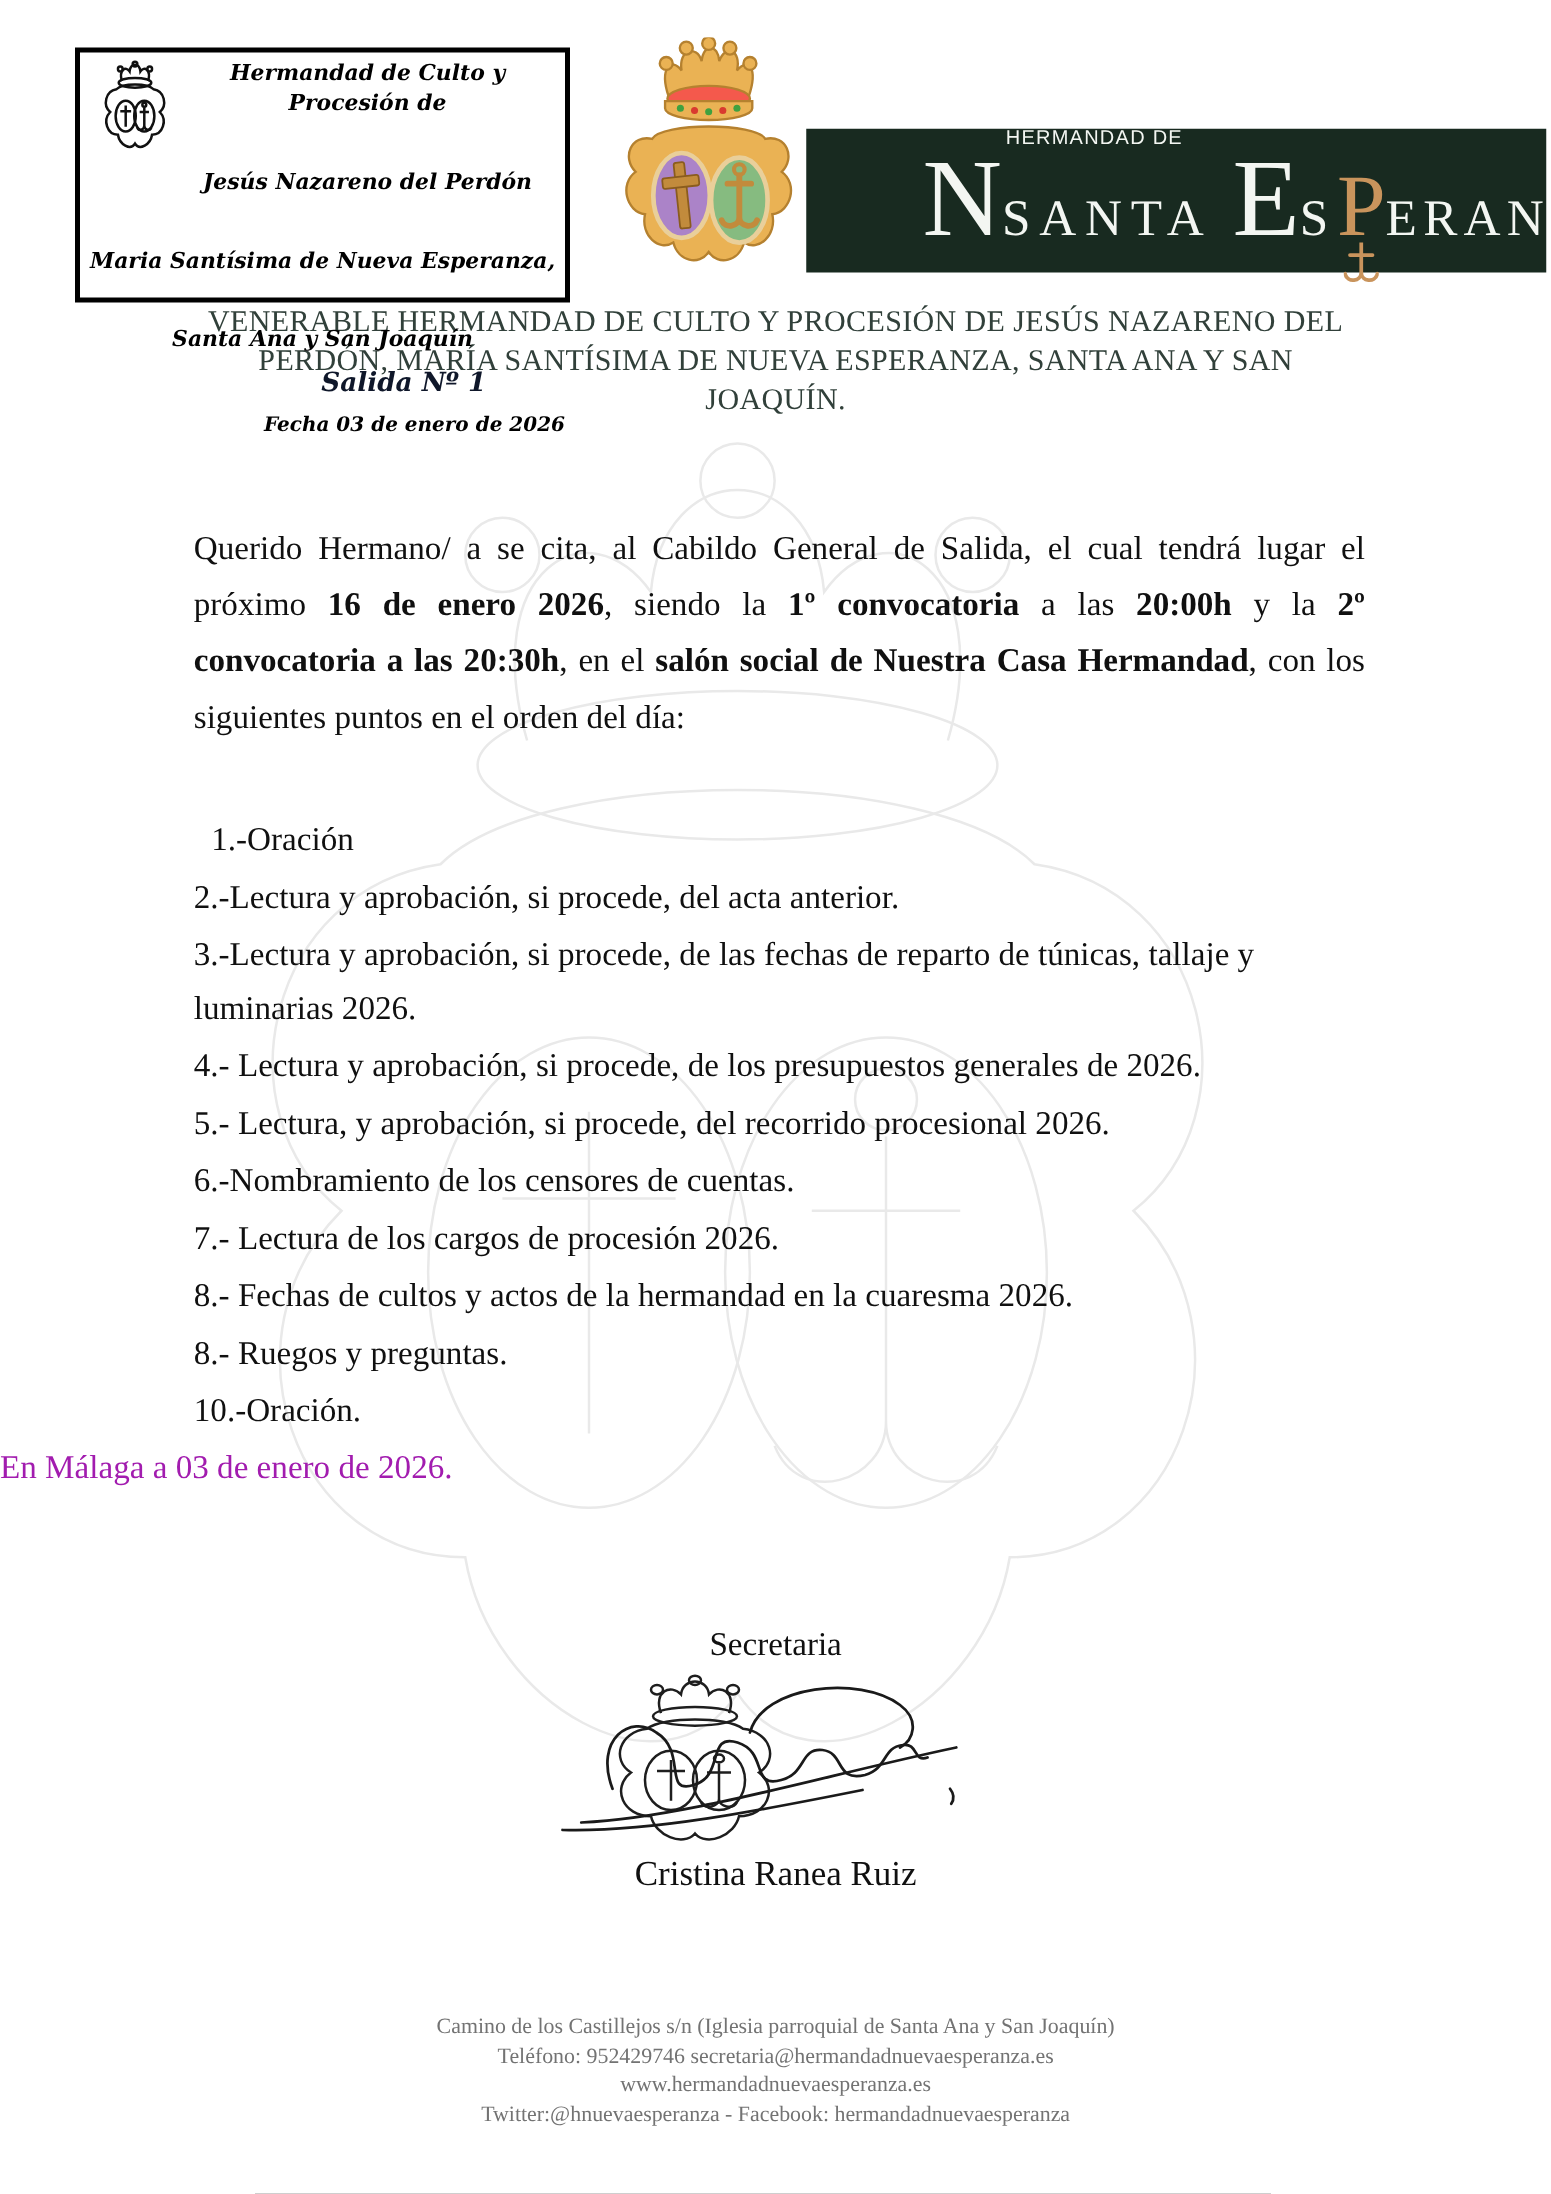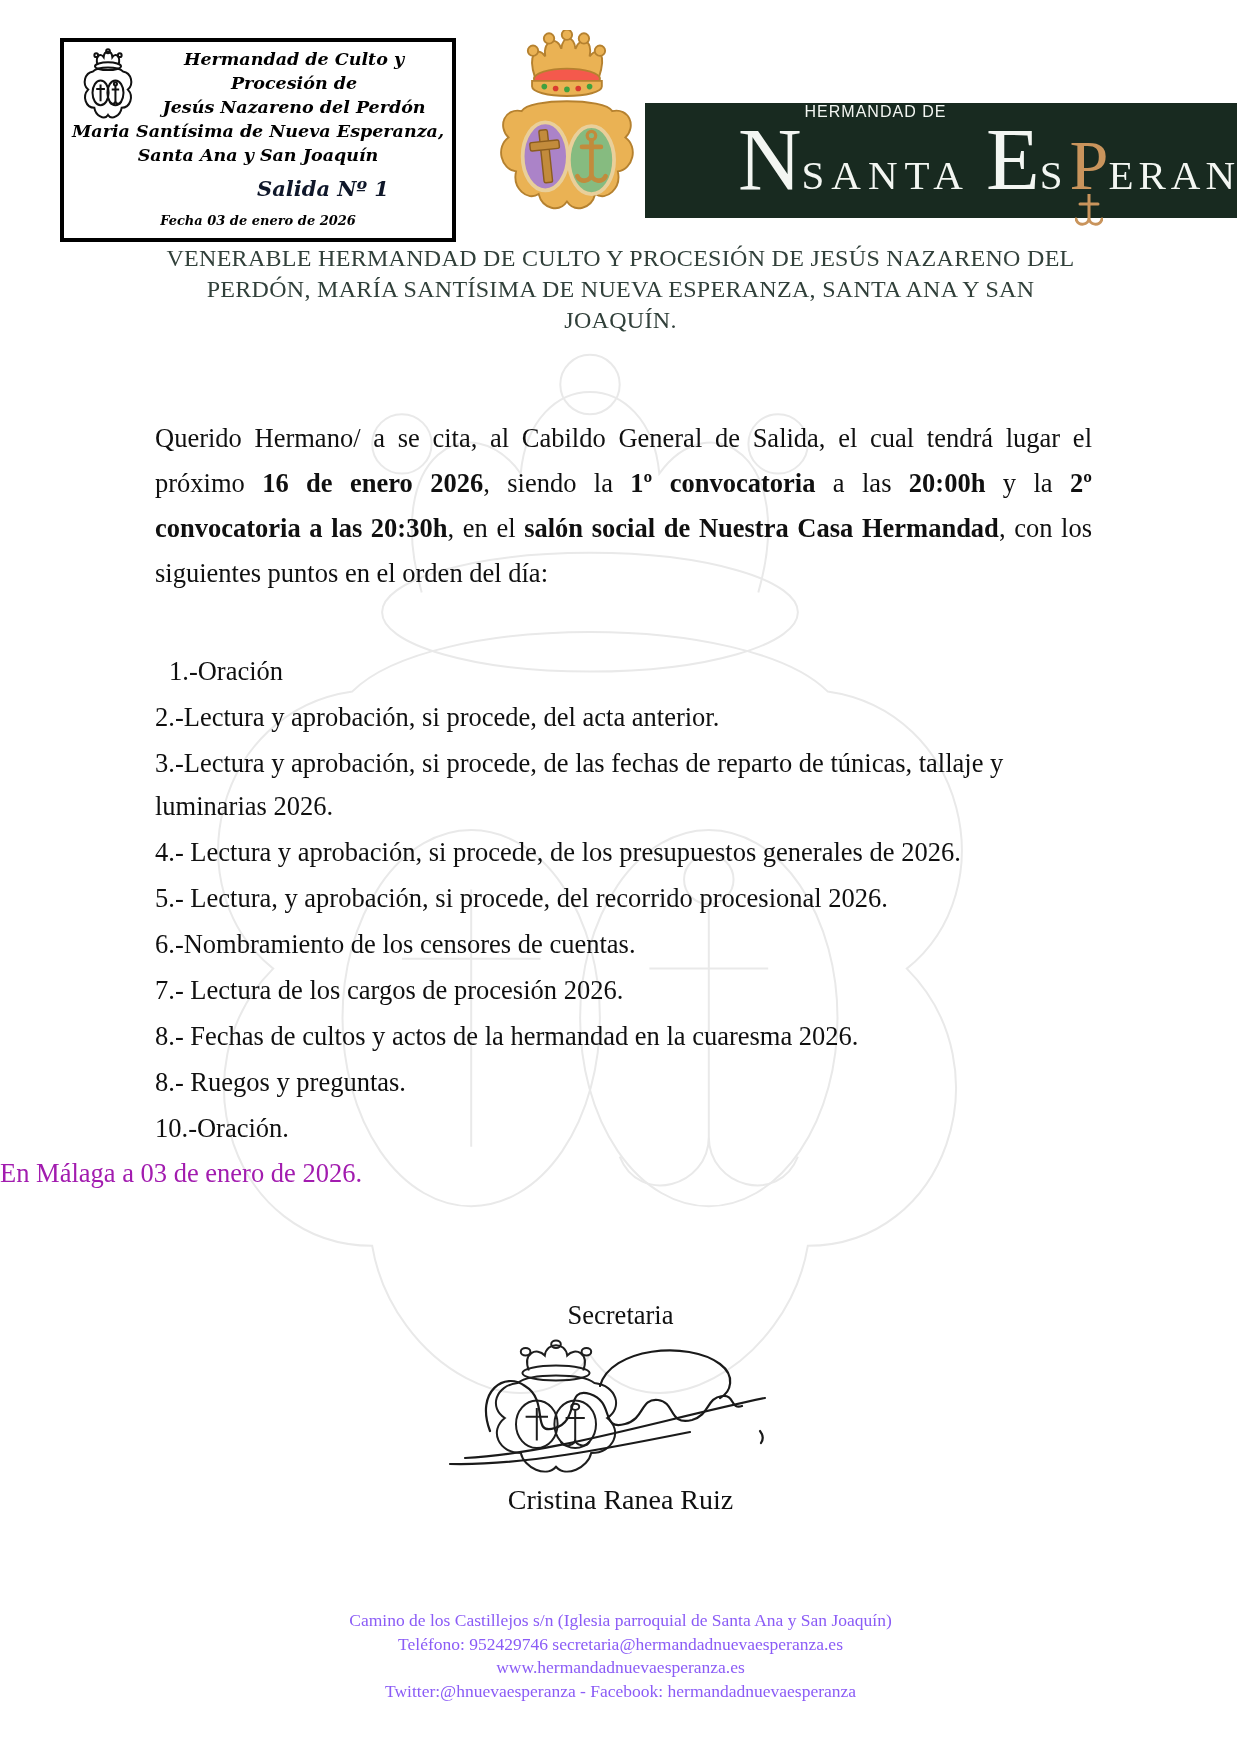--- a/index.html
+++ b/index.html
@@ -7,27 +7,27 @@
         font-family:"Liberation Serif", serif;overflow:hidden;}
   .page *{box-sizing:border-box;}
 
   
   .watermark{position:absolute;left:95px;top:335px;width:990px;height:1188px;color:#e9e9e9;z-index:0;}
 
   
   .salida-box{position:absolute;left:60px;top:38px;width:396px;height:204px;border:4px solid #000;z-index:2;}
   .box-crest{position:absolute;left:13px;top:6px;width:62px;height:78px;color:#111;}
   .org-line{font-family:"DejaVu Serif", serif;font-style:italic;font-weight:bold;
-            font-size:17.5px;line-height:24px;text-align:center;color:#000;}
+            font-size:17.5px;line-height:24px;text-align:center;color:#000;margin-top:39px;}
   .org-line.offset{padding-left:72px;}
   .org-line.first{margin-top:5px;}
   .salida-line{font-family:"DejaVu Serif", serif;font-style:italic;font-weight:bold;
                font-size:21px;text-align:center;padding-left:130px;margin-top:9px;color:#0f172a;}
   .fecha-line{font-family:"DejaVu Serif", serif;font-style:italic;font-weight:bold;
-              font-size:13px;text-align:center;margin-top:12px;color:#000;}
+              font-size:16px;text-align:right;margin-top:12px;color:#000;}
 
   
   .banner{position:absolute;left:645px;top:103px;width:592px;height:115px;background:#182a20;z-index:1;}
   .banner-text{display:flex;align-items:baseline;padding:13px 0 0 93px;color:#f3f6f2;
                font-family:"Liberation Serif", serif;white-space:nowrap;}
   .b-init{font-size:88px;line-height:1;}
   .b-caps{font-size:41px;line-height:1;letter-spacing:7px;}
   .b-caps.tight{letter-spacing:5px;}
   .b-col{position:relative;display:inline;}
   .b-sm{position:absolute;left:3px;top:-52px;font-size:16px;letter-spacing:1px;
@@ -53,21 +53,21 @@
              font-size:26.5px;text-align:left;color:#a21caf;}
   .secretaria{position:absolute;left:0;top:1300px;width:100%;z-index:1;
               font-size:26.5px;text-align:center;color:#101010;}
   .signature{position:absolute;left:0;top:0;z-index:1;}
   .stamp{position:absolute;left:476px;top:1338px;width:160px;height:150px;color:#1e1e1e;}
   .scribble{position:absolute;left:430px;top:1336px;width:370px;height:140px;color:#1a1a1a;}
   .signer-name{position:absolute;left:0;top:1484px;width:100%;z-index:1;
                font-size:28px;text-align:center;color:#101010;}
 
   .doc-footer{position:absolute;left:0;top:1609px;width:100%;z-index:1;
-              font-size:17.5px;line-height:23.5px;text-align:center;color:#8b5cf6;}
+              font-size:17.5px;line-height:23.5px;text-align:center;color:#737373;}
 </style>
 </head>
 <body>
 
 <div class="page">
 
   <svg width="0" height="0" style="position:absolute" aria-hidden="true">
     <defs>
       <g id="crest-outline" fill="none" stroke="currentColor" stroke-width="2">
         <path vector-effect="non-scaling-stroke" d="M33,26 C29,12 38,7 43,14 C44,3 56,3 57,14 C62,7 71,12 67,26"></path>

